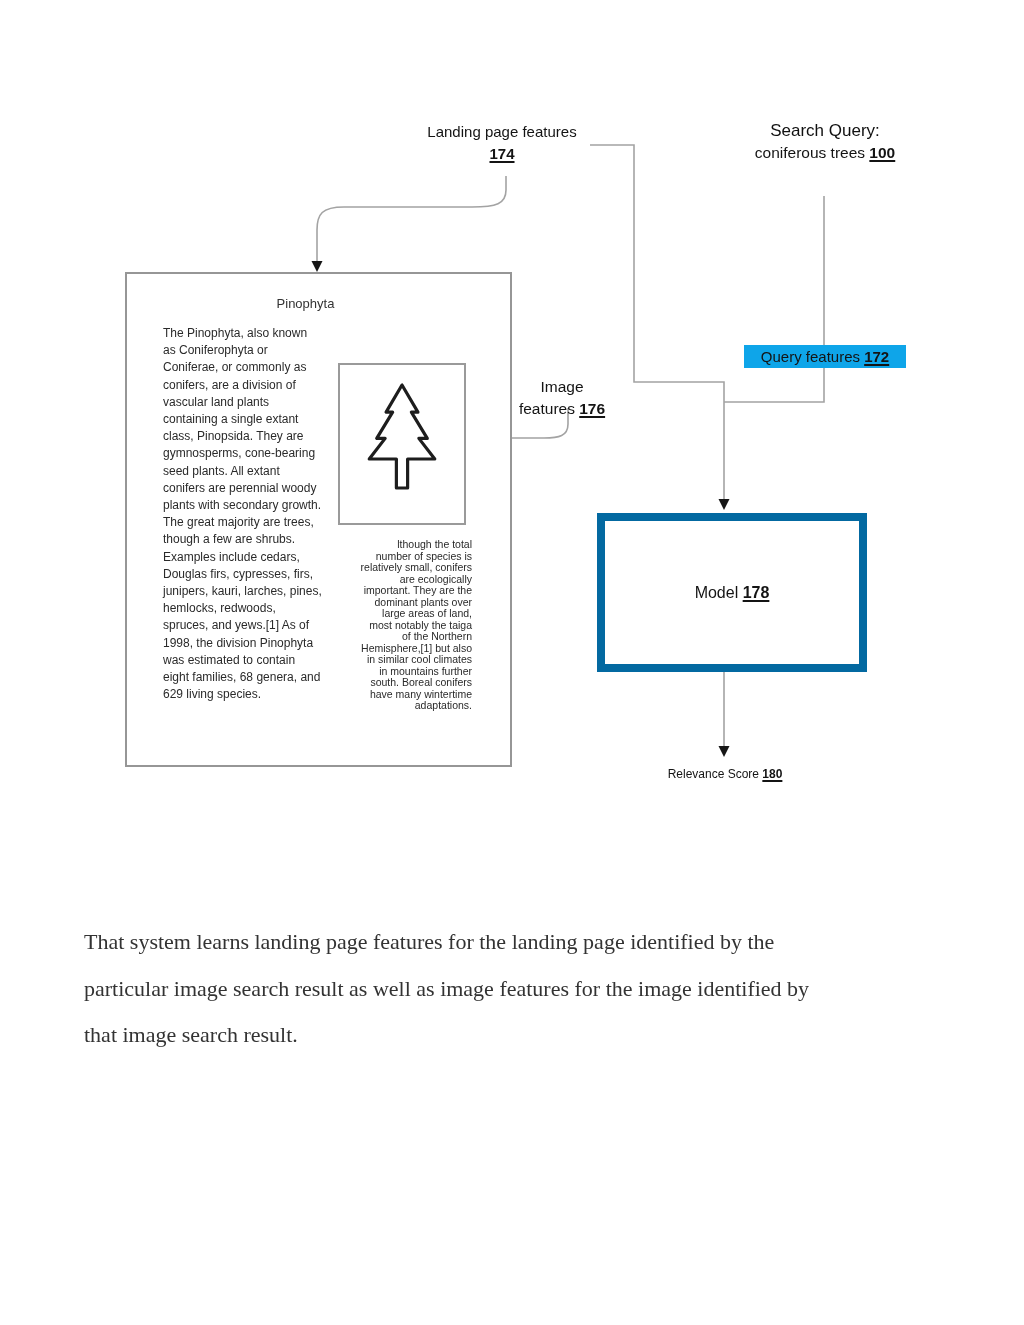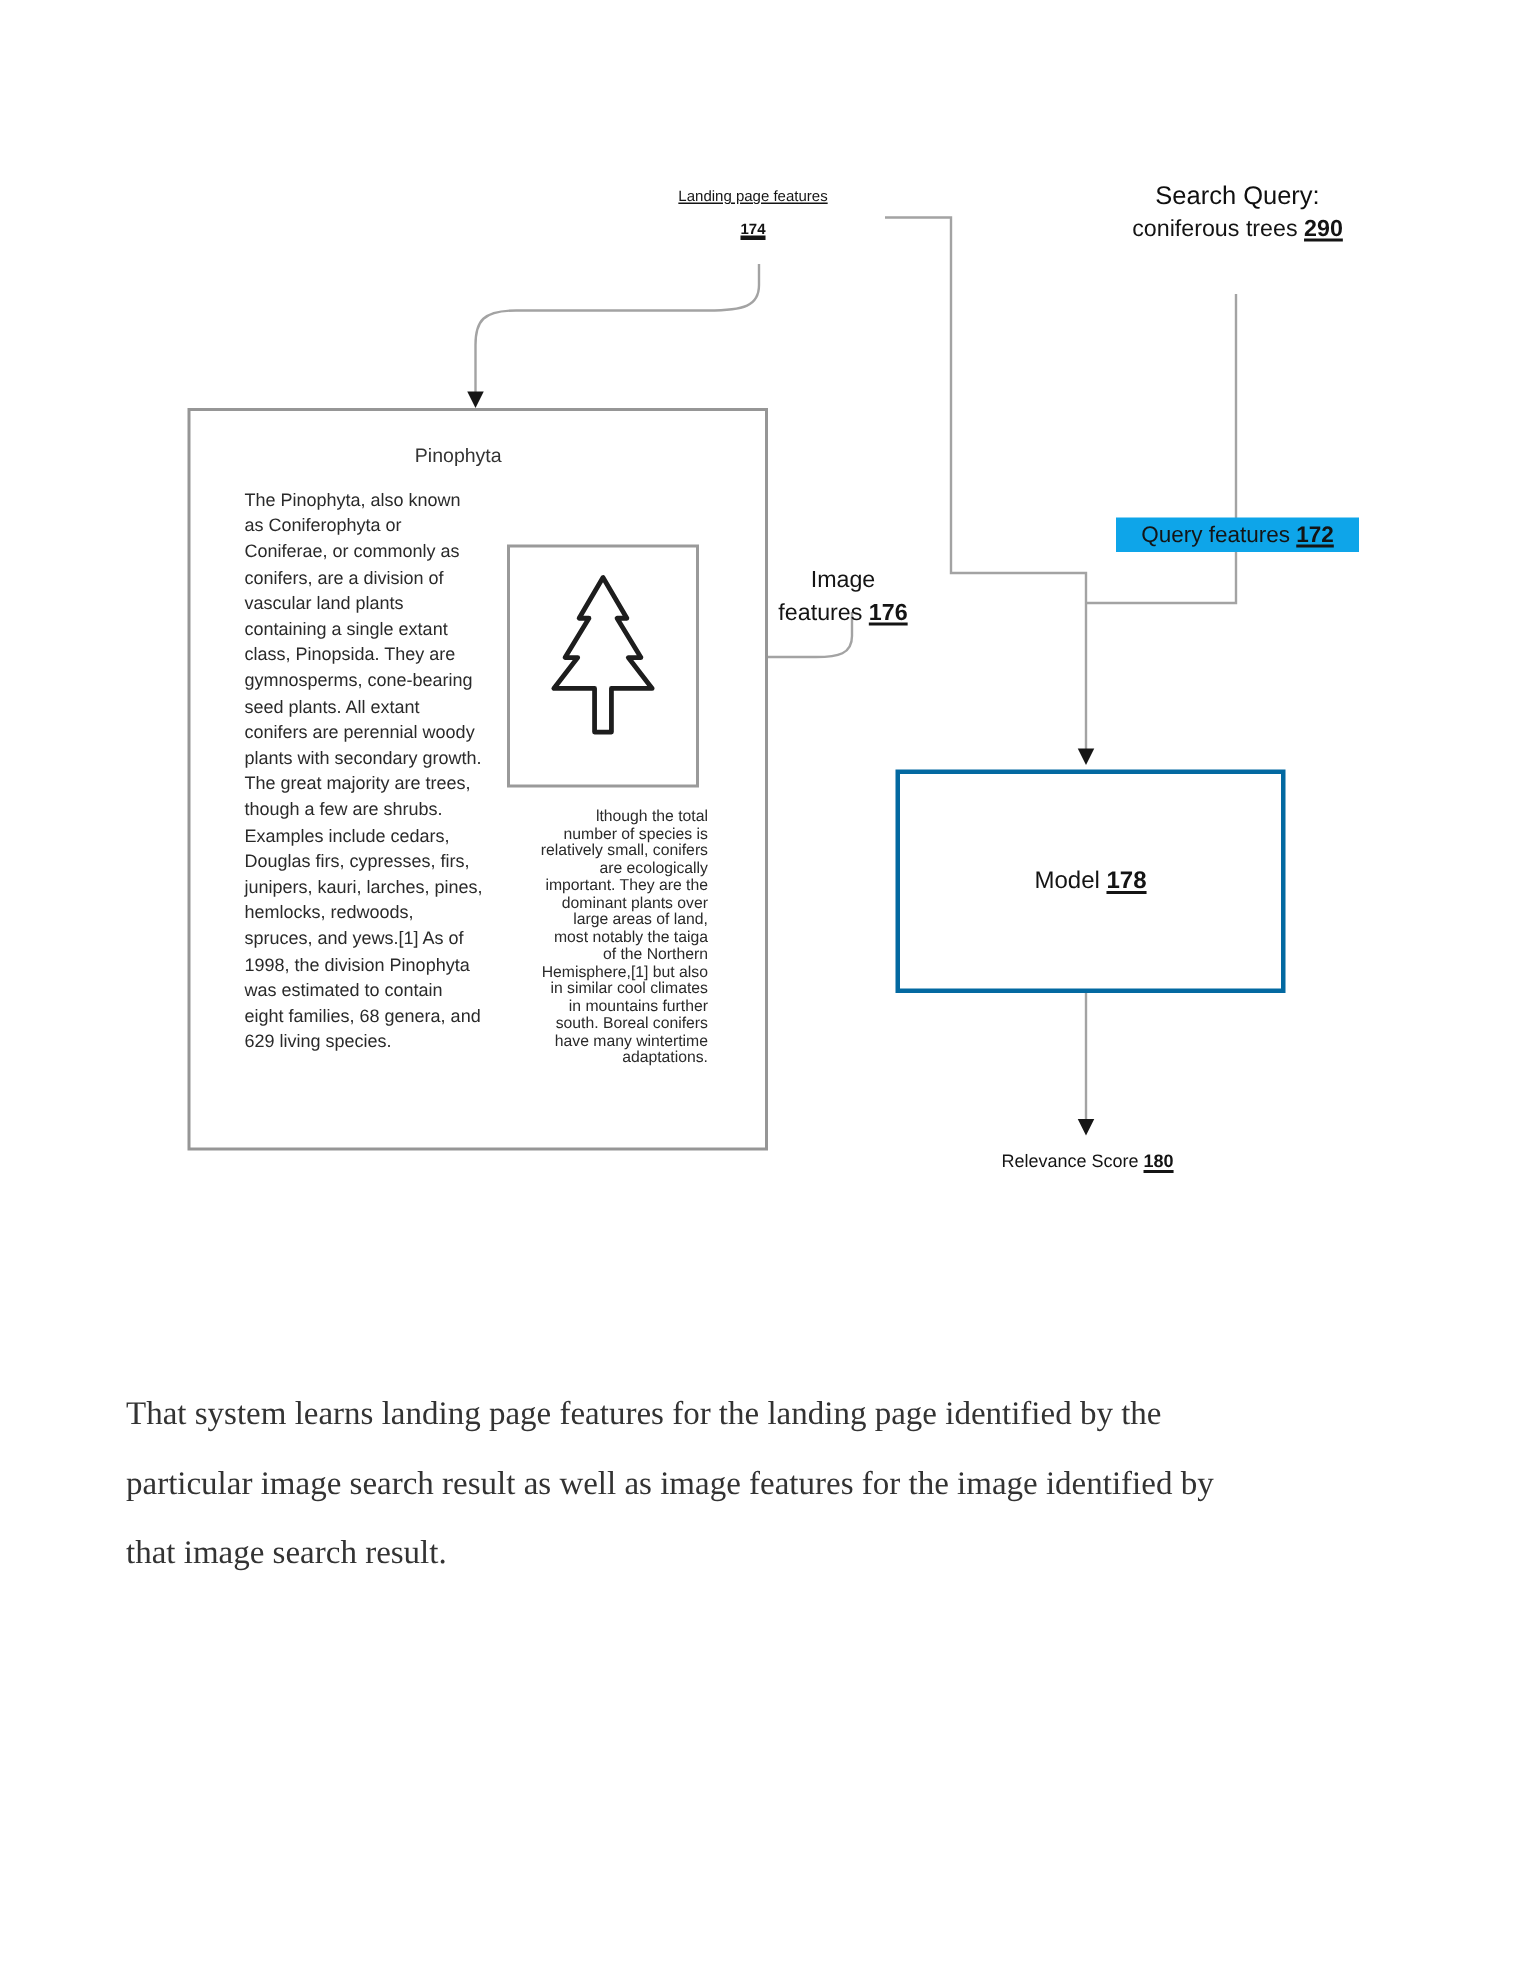--- a/index.html
+++ b/index.html
@@ -14,21 +14,21 @@
   
   svg.connectors{
     position:absolute;left:0;top:0;width:1024px;height:900px;
     z-index:1;pointer-events:none;
   }
   svg.connectors path{stroke:#a3a3a3;stroke-width:1.6;fill:none;}
   svg.connectors polygon{fill:#161616;stroke:none;}
   
   .dlabel{position:absolute;z-index:2;text-align:center;color:#141414;}
   .ref{font-weight:700;text-decoration:underline;text-decoration-thickness:2px;text-underline-offset:2px;}
-  #label-landing{left:403px;top:121px;width:198px;font-size:10px;line-height:22px;text-decoration:underline;}
+  #label-landing{left:403px;top:121px;width:198px;font-size:15px;line-height:22px;}
   #label-search{left:728px;top:119px;width:194px;}
   #label-search .sq-title{font-size:17px;line-height:24px;color:#101010;}
   #label-search .sq-query{font-size:15.5px;line-height:20px;}
   #label-image{left:506px;top:376px;width:112px;font-size:15.5px;line-height:22px;}
   #label-query{left:744px;top:345px;width:162px;font-size:15px;line-height:23px;background:#0ea5e9;}
   #label-relevance{left:618px;top:762px;width:214px;font-size:12px;line-height:24px;}
   
   .landing-box{
     position:absolute;left:125px;top:272px;width:383px;height:491px;
     border:2px solid #969696;z-index:2;background:#fff;
@@ -37,21 +37,21 @@
     font-size:13px;color:#333;transform:translateX(-13px);}
   .main-text{position:absolute;left:36px;top:51px;width:159px;
     font-size:12px;line-height:17.2px;color:#2a2a2a;text-align:left;}
   .tree-box{position:absolute;left:211px;top:89px;width:124px;height:158px;
     border:2px solid #9a9a9a;display:flex;align-items:center;justify-content:center;}
   .side-text{position:absolute;left:232px;top:265px;width:113px;
     font-size:10.5px;line-height:11.5px;color:#2a2a2a;text-align:right;}
   
   .model-box{
     position:absolute;left:597px;top:513px;width:254px;height:143px;
-    border:3px solid #0369a1;z-index:2;background:#fff;
+    border:8px solid #0369a1;z-index:2;background:#fff;
     display:flex;align-items:center;justify-content:center;
     font-size:16px;color:#141414;
   }
   
   .para-line{
     position:absolute;left:84px;
     font-family:"Liberation Serif", serif;
     font-size:22px;line-height:28px;color:#333333;
     white-space:nowrap;z-index:2;
   }
@@ -81,21 +81,21 @@
     <polygon points="718.5,746 729.5,746 724,757"></polygon>
   </svg>
 
   <div class="dlabel" id="label-landing">
     <div>Landing page features</div>
     <div><span class="ref">174</span></div>
   </div>
 
   <div class="dlabel" id="label-search">
     <div class="sq-title">Search Query:</div>
-    <div class="sq-query"><span>coniferous trees </span><span class="ref">290</span></div>
+    <div class="sq-query"><span>coniferous trees </span><span class="ref">100</span></div>
   </div>
 
   <div class="landing-box">
     <div class="pino-title">Pinophyta</div>
     <div class="main-text">The Pinophyta, also known as Coniferophyta or Coniferae, or commonly as conifers, are a division of vascular land plants containing a single extant class, Pinopsida. They are gymnosperms, cone-bearing seed plants. All extant conifers are perennial woody plants with secondary growth. The great majority are trees, though a few are shrubs. Examples include cedars, Douglas firs, cypresses, firs, junipers, kauri, larches, pines, hemlocks, redwoods, spruces, and yews.[1] As of 1998, the division Pinophyta was estimated to contain eight families, 68 genera, and 629 living species.</div>
     <div class="tree-box">
       <svg width="118" height="150" viewBox="0 0 126 160" aria-hidden="true">
         <path d="M63,17 L46,46 L53,46 L36,74 L45,74 L28,96 L57,96 L57,127 L69,127 L69,96 L98,96 L81,74 L90,74 L73,46 L80,46 Z" fill="#ffffff" stroke="#1d1d1d" stroke-width="3.4" stroke-linejoin="round"></path>
       </svg>
     </div>

